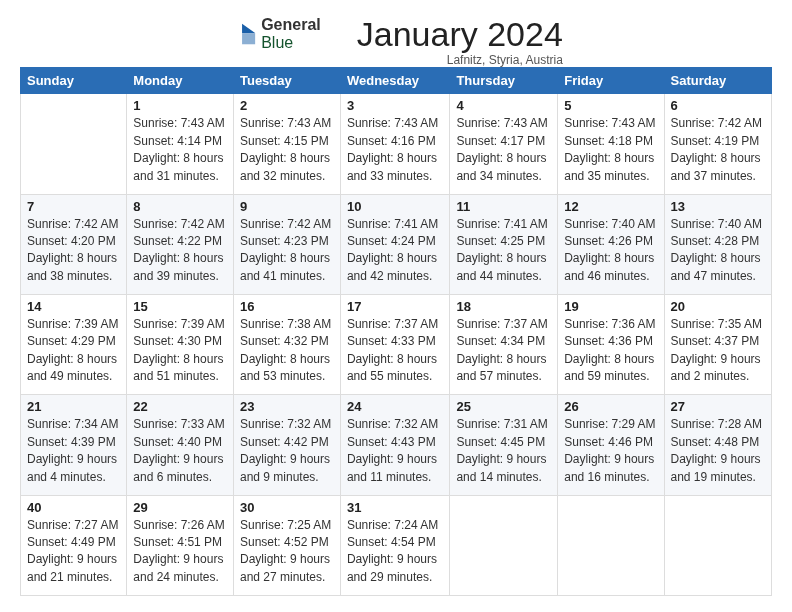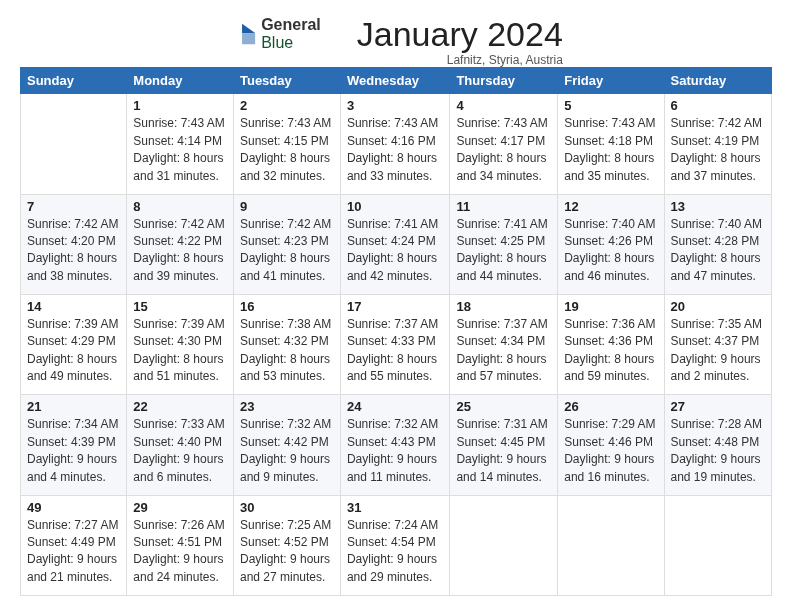--- a/index.html
+++ b/index.html
@@ -328,21 +328,21 @@
           <td>
             <span class="day-number">27</span>
             <div class="day-info" style="white-space: pre-line;">Sunrise: 7:28 AM
 Sunset: 4:48 PM
 Daylight: 9 hours
 and 19 minutes.</div>
           </td>
         </tr>
         <tr>
           <td>
-            <span class="day-number">49</span>
+            <span class="day-number">40</span>
             <div class="day-info" style="white-space: pre-line;">Sunrise: 7:27 AM
 Sunset: 4:49 PM
 Daylight: 9 hours
 and 21 minutes.</div>
           </td>
           <td>
             <span class="day-number">29</span>
             <div class="day-info" style="white-space: pre-line;">Sunrise: 7:26 AM
 Sunset: 4:51 PM
 Daylight: 9 hours

